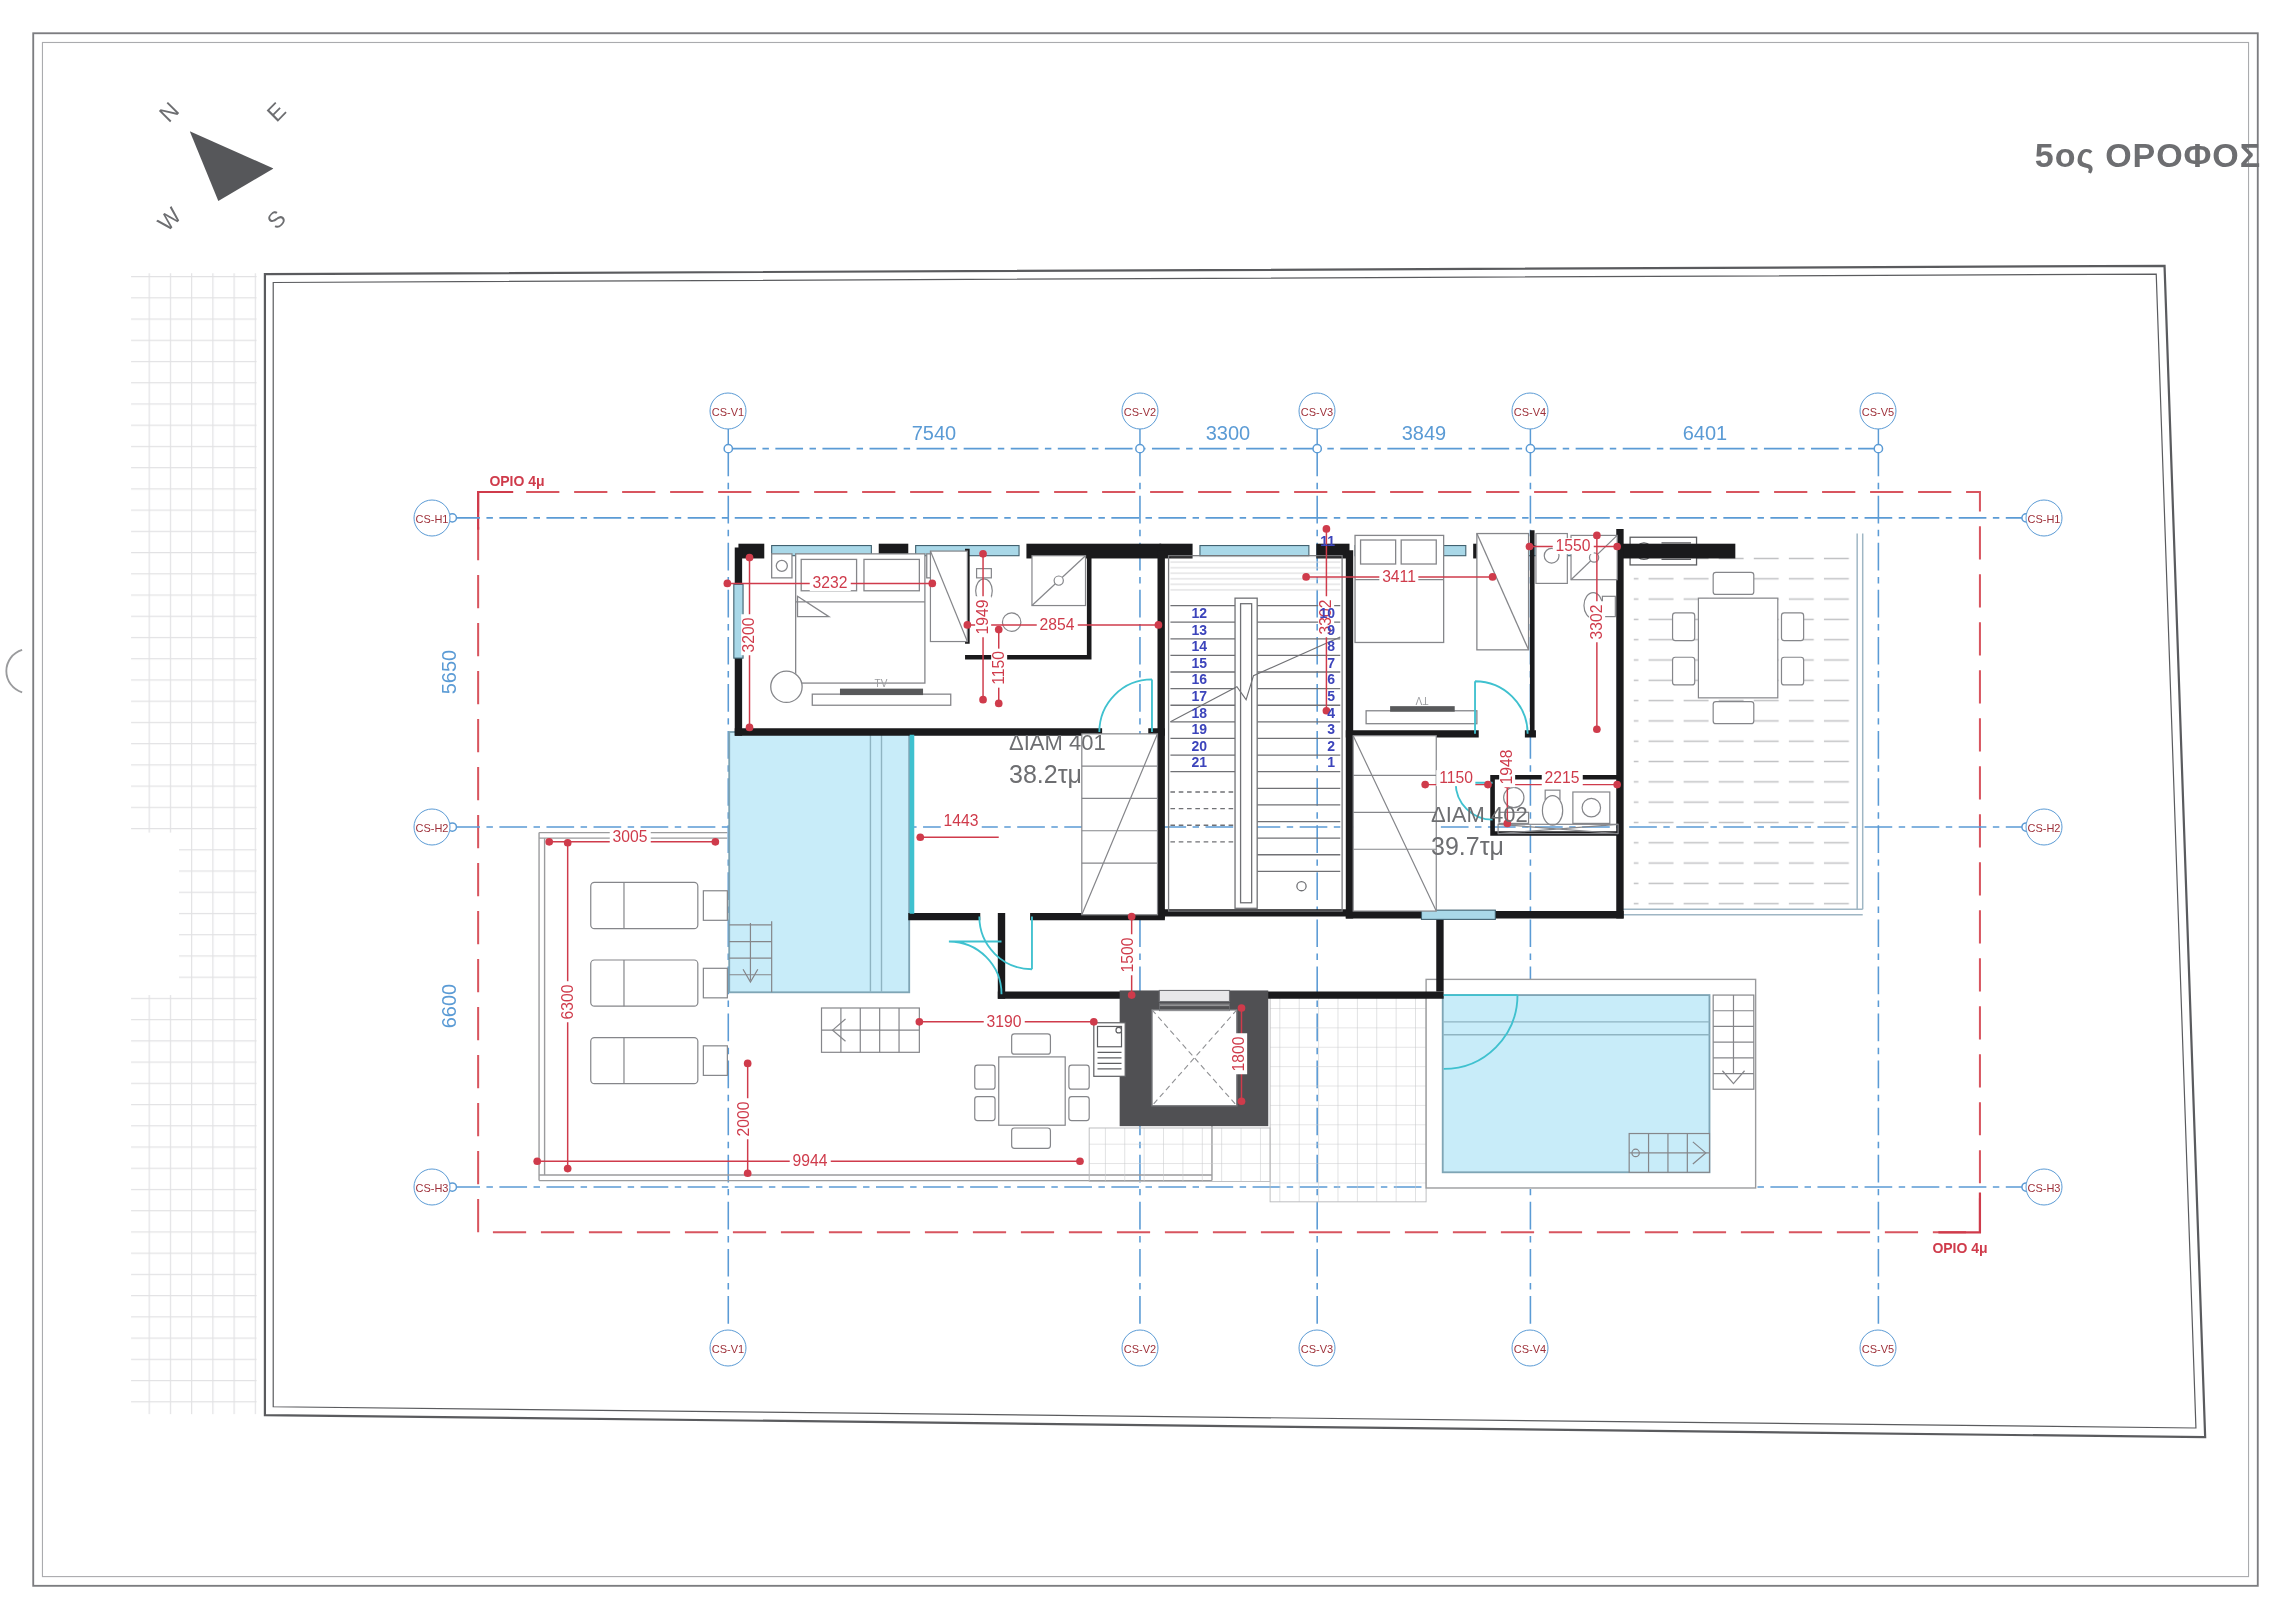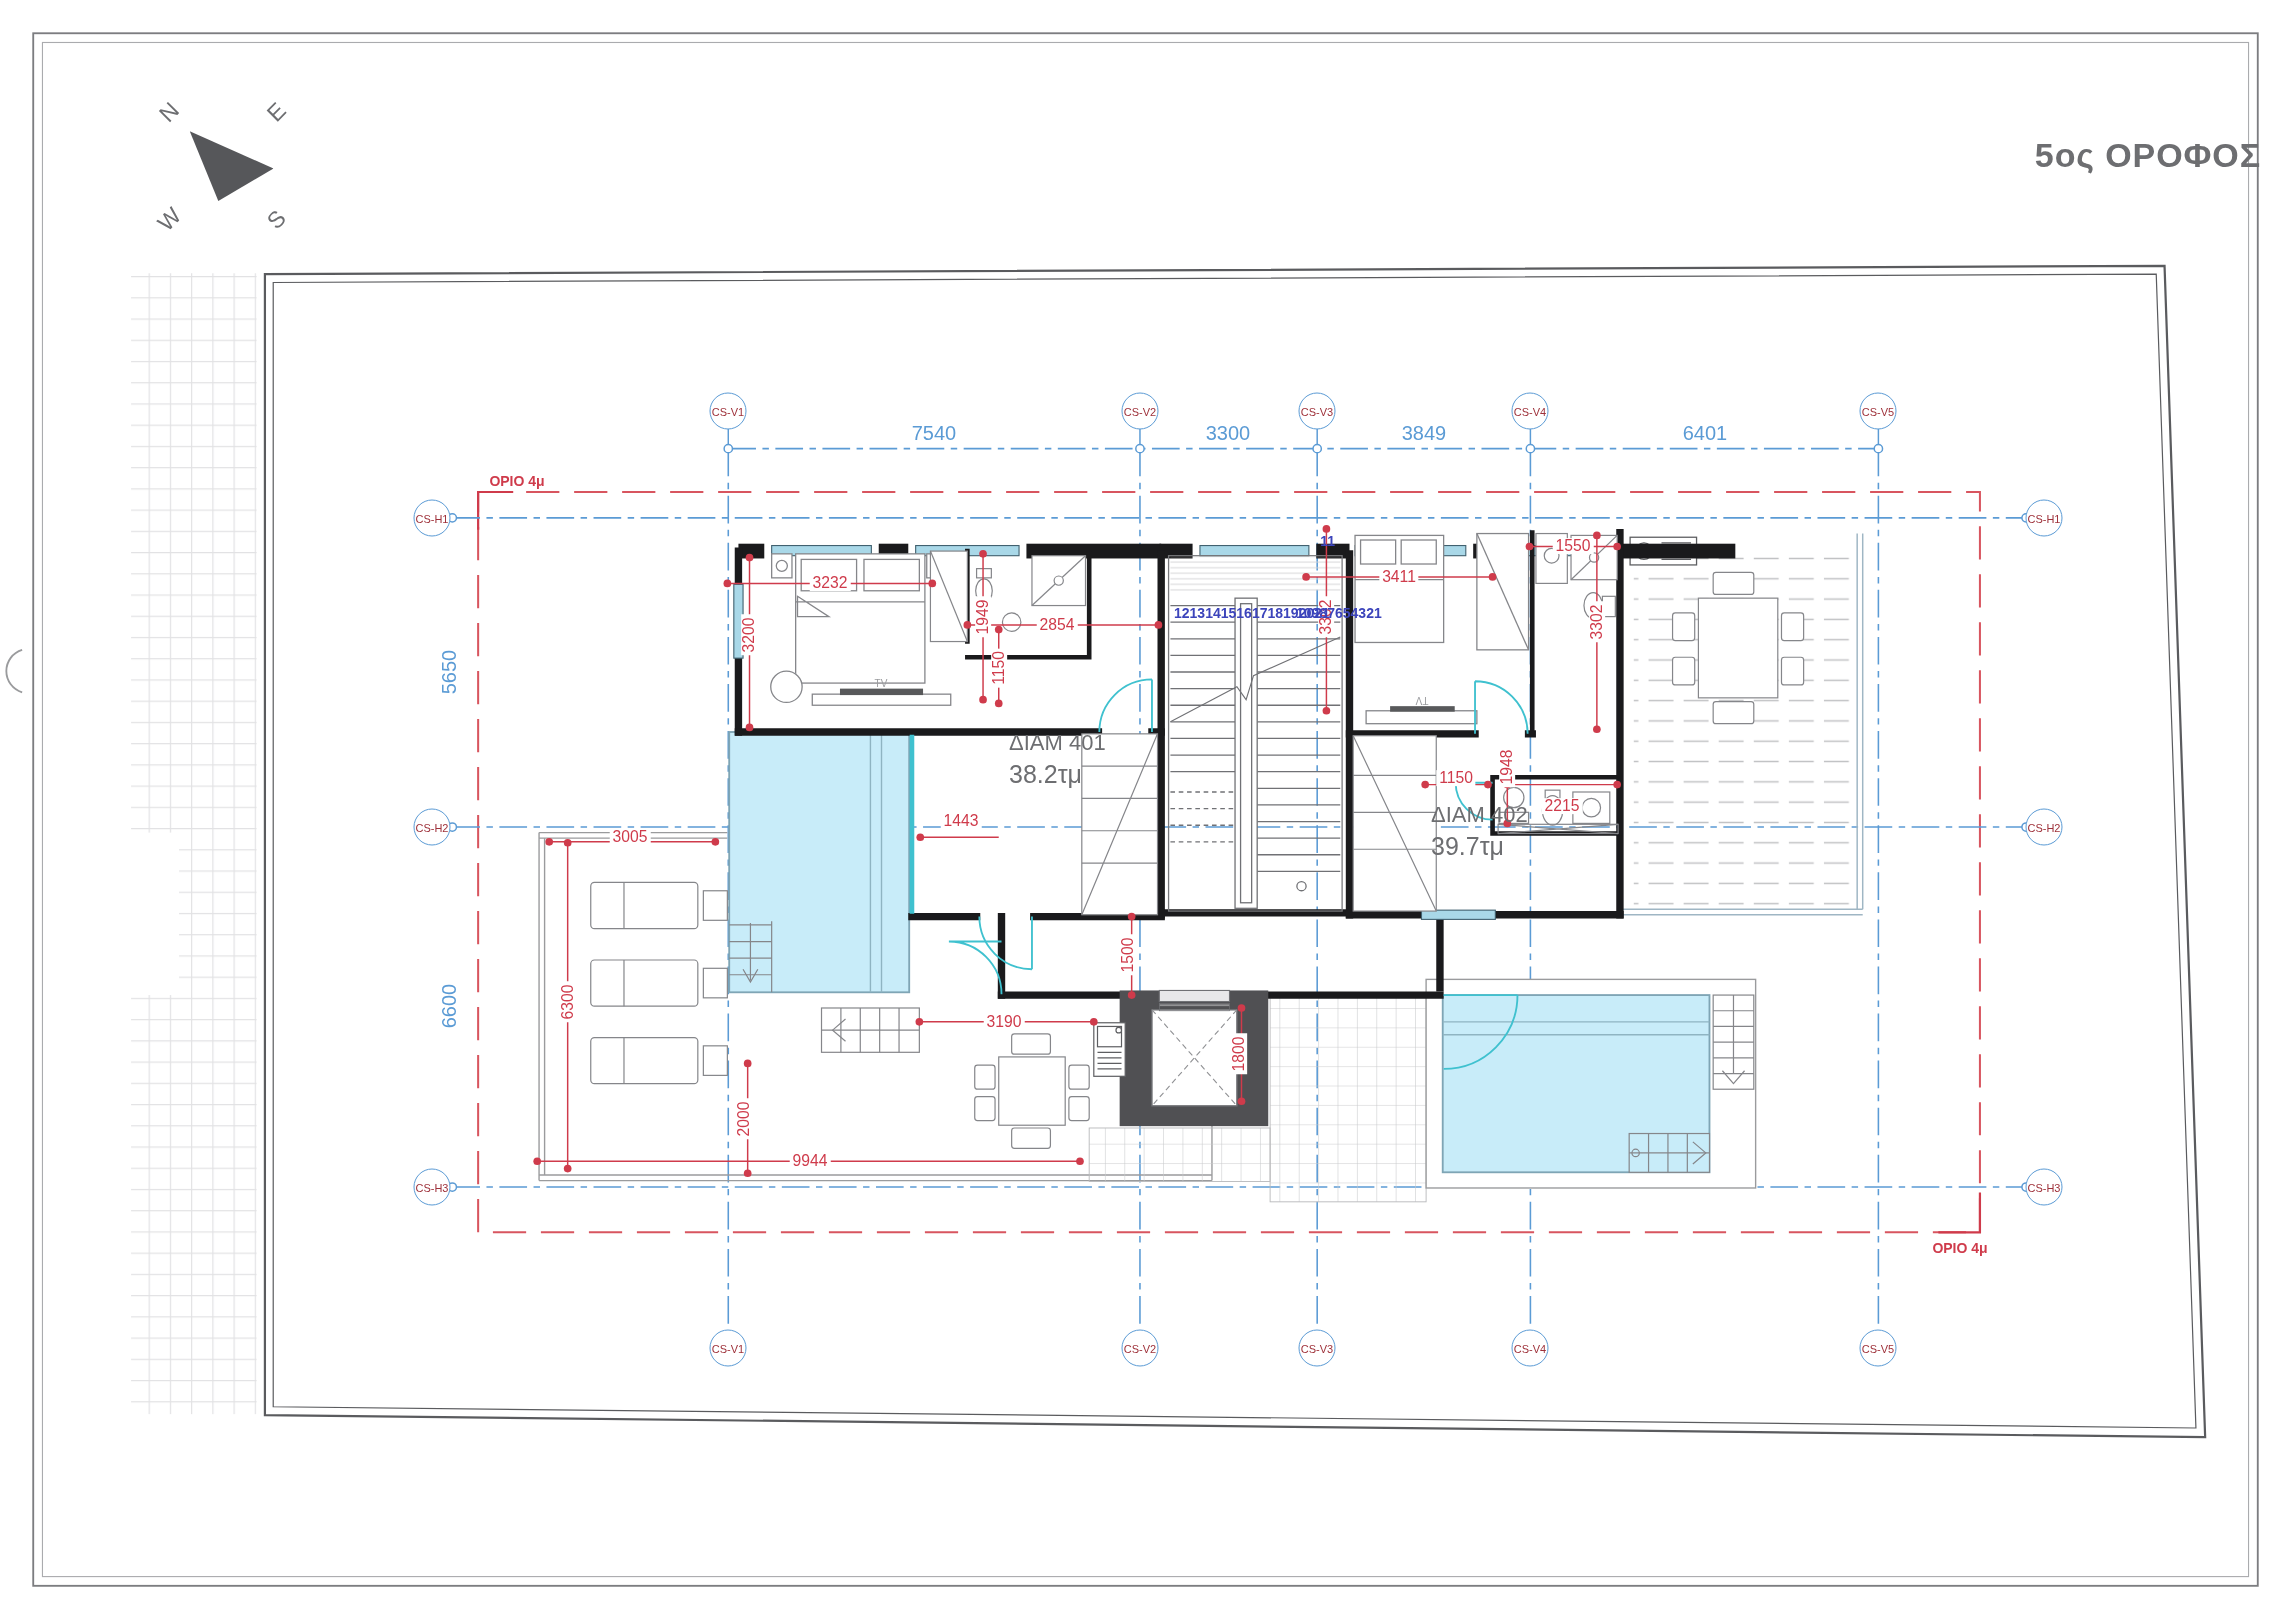--- a/index.html
+++ b/index.html
@@ -13,21 +13,21 @@
   .bdim.v{transform:translate(-50%,-50%) rotate(-90deg);}
   .bubble{position:absolute;width:35px;height:35px;border:1.8px solid #5b9bd5;border-radius:50%;
           background:#fff;display:flex;align-items:center;justify-content:center;
           font-size:11px;color:#9e3039;transform:translate(-50%,-50%);z-index:5;}
   .title{position:absolute;left:2030px;top:92px;width:231px;text-align:right;
          color:#6d6e71;font-size:34px;font-weight:600;letter-spacing:0.9px;margin-top:44px;}
   .orio{position:absolute;transform:translate(-50%,-50%);color:#cf3b4b;font-size:14px;font-weight:700;white-space:nowrap;}
   .apt{position:absolute;color:#6d6e71;line-height:1.3;}
   .apt .nm{font-size:22px;}
   .apt .ar{font-size:25px;}
-  .stairnums{position:absolute;display:flex;flex-direction:row;color:#3c44bb;
+  .stairnums{position:absolute;display:flex;flex-direction:column;color:#3c44bb;
              font-size:14px;font-weight:600;text-align:right;}
   .stairnums span{height:16.6px;line-height:16.6px;}
   .landing-n{position:absolute;color:#3c44bb;font-size:14px;font-weight:600;text-align:right;}
   .tv{position:absolute;color:#9b9c9f;font-size:10px;transform:translate(-50%,-50%);}
   .tv.flip{transform:translate(-50%,-50%) rotate(180deg);}
   .compass{position:absolute;left:140px;top:83px;width:166px;height:166px;
            transform:rotate(-45deg);color:#6d6e71;font-size:23px;}
   .compass .pt{position:absolute;transform:translate(-50%,-50%);}
   .compass .n{left:50%;top:7.4px;} .compass .e{left:159px;top:50%;}
   .compass .s{left:50%;top:159px;} .compass .w{left:7.4px;top:50%;}
@@ -426,21 +426,21 @@
 <div class="lbl dim v" style="left:749px;top:635px">3200</div>
 <div class="lbl dim v" style="left:983px;top:617px">1949</div>
 <div class="lbl dim" style="left:1057px;top:625px">2854</div>
 <div class="lbl dim v" style="left:999px;top:668px">1150</div>
 <div class="lbl dim" style="left:1399px;top:577px">3411</div>
 <div class="lbl dim v" style="left:1326px;top:617px">3302</div>
 <div class="lbl dim" style="left:1573px;top:546px">1550</div>
 <div class="lbl dim v" style="left:1597px;top:622px">3302</div>
 <div class="lbl dim" style="left:1456px;top:778px">1150</div>
 <div class="lbl dim v" style="left:1507px;top:767px">1948</div>
-<div class="lbl dim" style="left:1562px;top:806px">2215</div>
+<div class="lbl dim" style="left:1562px;top:778px">2215</div>
 <div class="lbl dim" style="left:630px;top:837px">3005</div>
 <div class="lbl dim v" style="left:568px;top:1002px">6300</div>
 <div class="lbl dim" style="left:961px;top:821px">1443</div>
 <div class="lbl dim v" style="left:744px;top:1119px">2000</div>
 <div class="lbl dim" style="left:810px;top:1161px">9944</div>
 <div class="lbl dim" style="left:1004px;top:1022px">3190</div>
 <div class="lbl dim v" style="left:1128px;top:955px">1500</div>
 <div class="lbl dim v" style="left:1239px;top:1054px">1800</div>
 
 <div class="stairnums" style="left:1174px;top:605px;width:33px">

